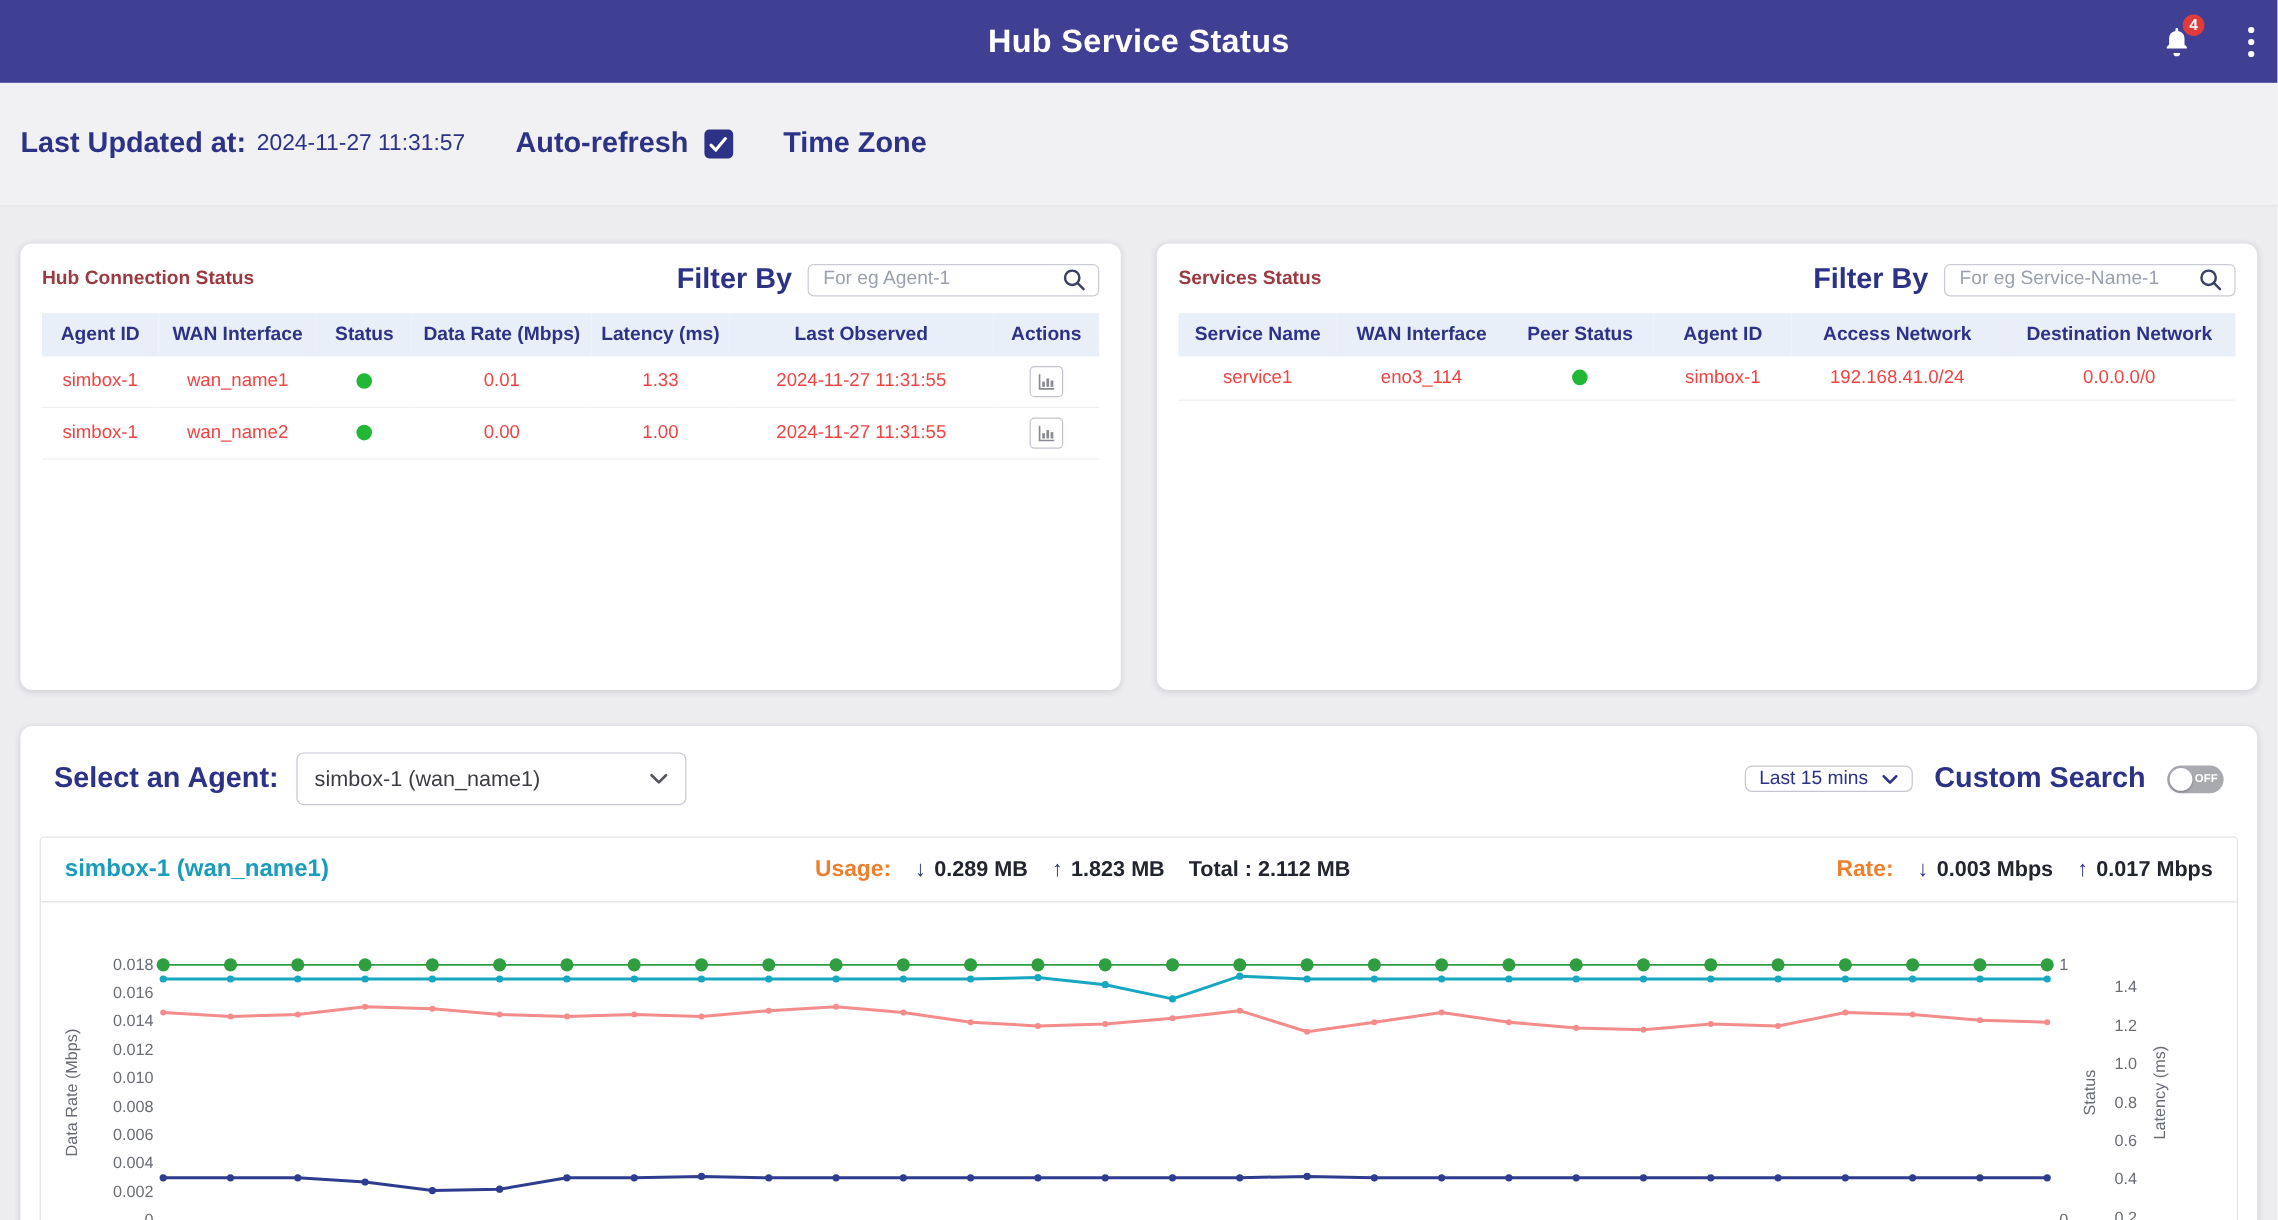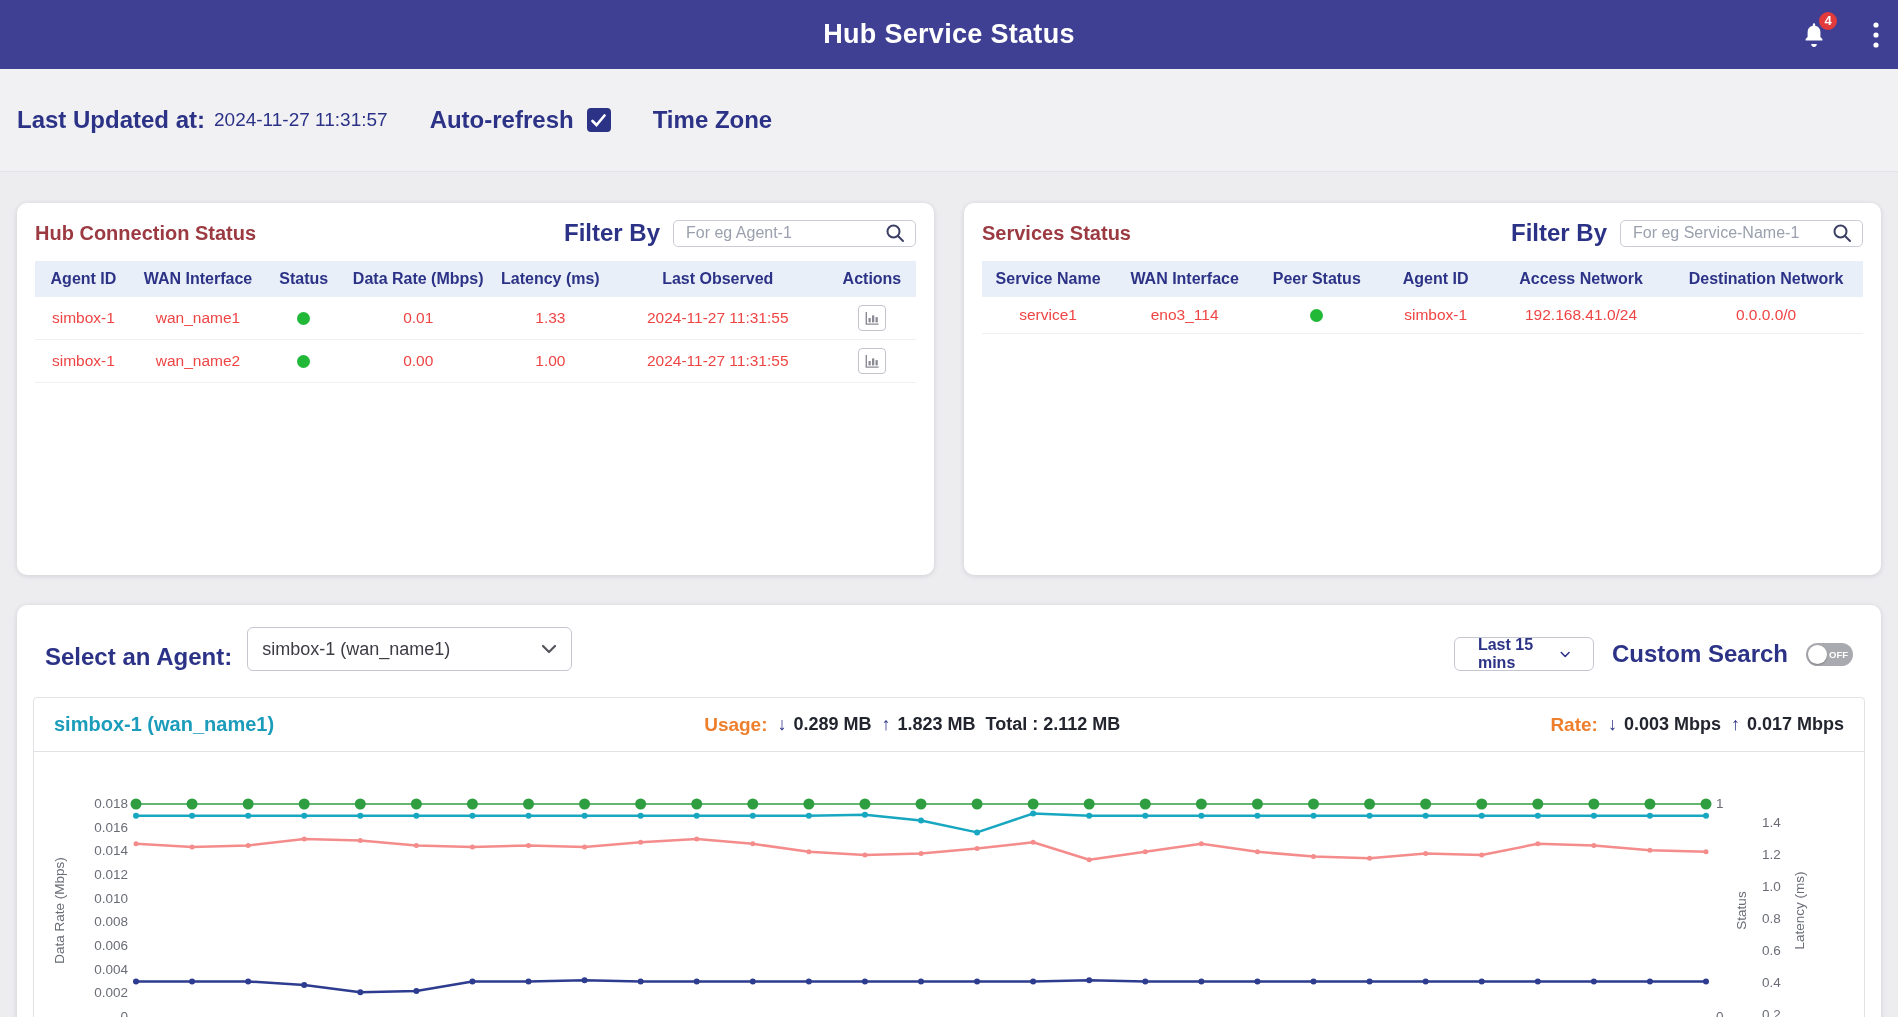--- a/index.html
+++ b/index.html
@@ -20,48 +20,48 @@
   .val{color:#2c3387;font-size:19px;margin-left:9px;}
   .gap-lg{margin-left:42px;}
   .checkbox{width:24px;height:24px;background:#2c3387;border:2px solid #2c3387;border-radius:4px;display:flex;align-items:center;justify-content:center;margin-left:13px;cursor:pointer;}
   .select{background:#fff;border:1px solid #c6c6d2;border-radius:8px;height:40px;display:flex;align-items:center;justify-content:space-between;padding:0 14px;cursor:pointer;}
   .tz-select{width:243px;margin-left:17px;color:#5b6377;font-size:18px;}
 
   
   .cards-row{display:flex;gap:30px;padding:31px 17px 0;}
   .card{flex:1;background:#fff;border-radius:10px;box-shadow:0 1px 5px rgba(40,40,60,.15);padding:16px 18px;height:372px;}
   .card-head{display:flex;align-items:center;justify-content:space-between;margin-bottom:14px;}
-  .card-title{font-size:20px;font-weight:700;color:#9c3a42;}
+  .card-title{font-size:16px;font-weight:700;color:#9c3a42;}
   .filter-wrap{display:flex;align-items:center;gap:13px;}
   .search-box{position:relative;display:flex;}
   .search-input{width:243px;height:27px;border:1px solid #ccccd6;border-radius:5px;padding:0 42px 0 12px;font-size:16px;color:#333;font-family:inherit;outline:none;}
   .search-input::placeholder{color:#9aa0ad;}
   .search-icon{position:absolute;right:11px;top:50%;transform:translateY(-50%);cursor:pointer;display:flex;}
 
   table{width:100%;border-collapse:collapse;table-layout:fixed;}
   th{background:#e9eff8;color:#2c3387;font-size:16px;font-weight:700;padding:9px 4px;text-align:center;}
   td{font-size:15.5px;color:#ef4444;text-align:center;padding:8px 4px;border-bottom:1px solid #f0f0f3;height:36px;}
   .dot{display:inline-block;width:13px;height:13px;border-radius:50%;background:#21b838;vertical-align:middle;}
   .action-btn{width:28px;height:26px;border:1px solid #c3c3ce;border-radius:4px;background:#fff;display:inline-flex;align-items:center;justify-content:center;cursor:pointer;}
 
   
   .bottom-card{margin:30px 17px 0;background:#fff;border-radius:10px;box-shadow:0 1px 5px rgba(40,40,60,.15);padding:22px 16px;height:560px;}
-  .agent-row{display:flex;align-items:flex-end;padding:0 12px;}
+  .agent-row{display:flex;align-items:center;padding:0 12px;}
   .agent-select{width:325px;height:44px;margin-left:15px;border-radius:6px;color:#3c3c44;font-size:18px;}
   .chev{display:flex;margin-left:10px;}
   .right-ctrls{margin-left:auto;display:flex;align-items:center;gap:18px;}
-  .range-select{width:140px;height:34px;border-radius:6px;color:#2c3387;font-size:16px;font-weight:700;padding:0 23px;}
+  .range-select{width:140px;height:22px;border-radius:6px;color:#2c3387;font-size:16px;font-weight:400;padding:0 11px;}
   .toggle{width:47px;height:23px;background:#a9a9b0;border-radius:12px;position:relative;cursor:pointer;flex:none;}
   .knob{position:absolute;left:2px;top:2px;width:19px;height:19px;background:#fff;border-radius:50%;box-shadow:0 1px 2px rgba(0,0,0,.25);}
   .toggle-label{position:absolute;right:5px;top:50%;transform:translateY(-50%);color:#fff;font-size:9.5px;font-weight:700;}
 
   .chart-panel{margin-top:26px;border:1px solid #e1e1e6;border-radius:4px;overflow:hidden;}
   .panel-head{display:flex;align-items:center;justify-content:space-between;padding:15px 20px;border-bottom:1px solid #e1e1e6;}
   .panel-title{color:#1b9cba;font-size:20px;font-weight:700;}
-  .stat-group{display:flex;align-items:center;gap:10px;}
+  .stat-group{display:flex;align-items:center;gap:20px;}
   .stat-label{font-size:19px;font-weight:700;color:#ee7f2d;}
   .stat-item{display:flex;align-items:baseline;gap:7px;font-size:18px;font-weight:700;color:#22242e;}
   .arrow{color:#2c3387;font-size:18px;font-weight:700;}
   #chart-svg{display:block;}
   svg text{font-family:"Liberation Sans",sans-serif;font-size:13.5px;fill:#6a6d76;}
 </style>
 </head>
 <body>
 
 <div class="hdr">

